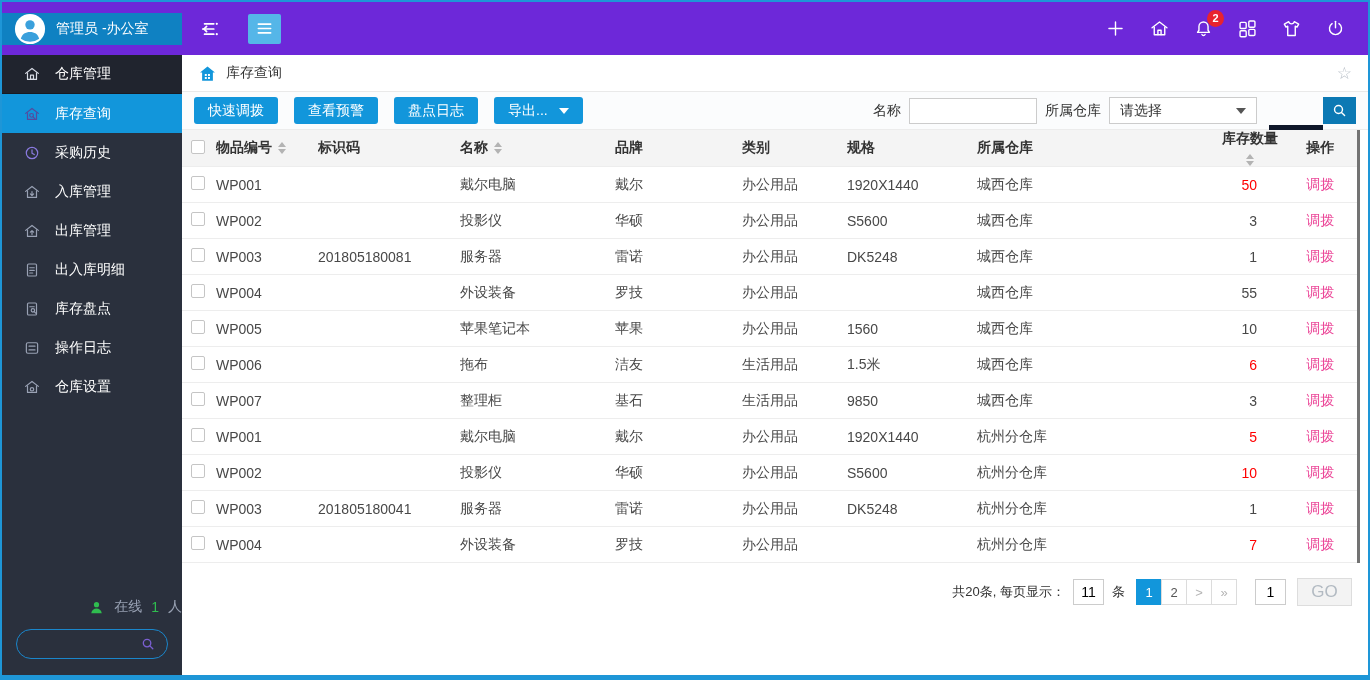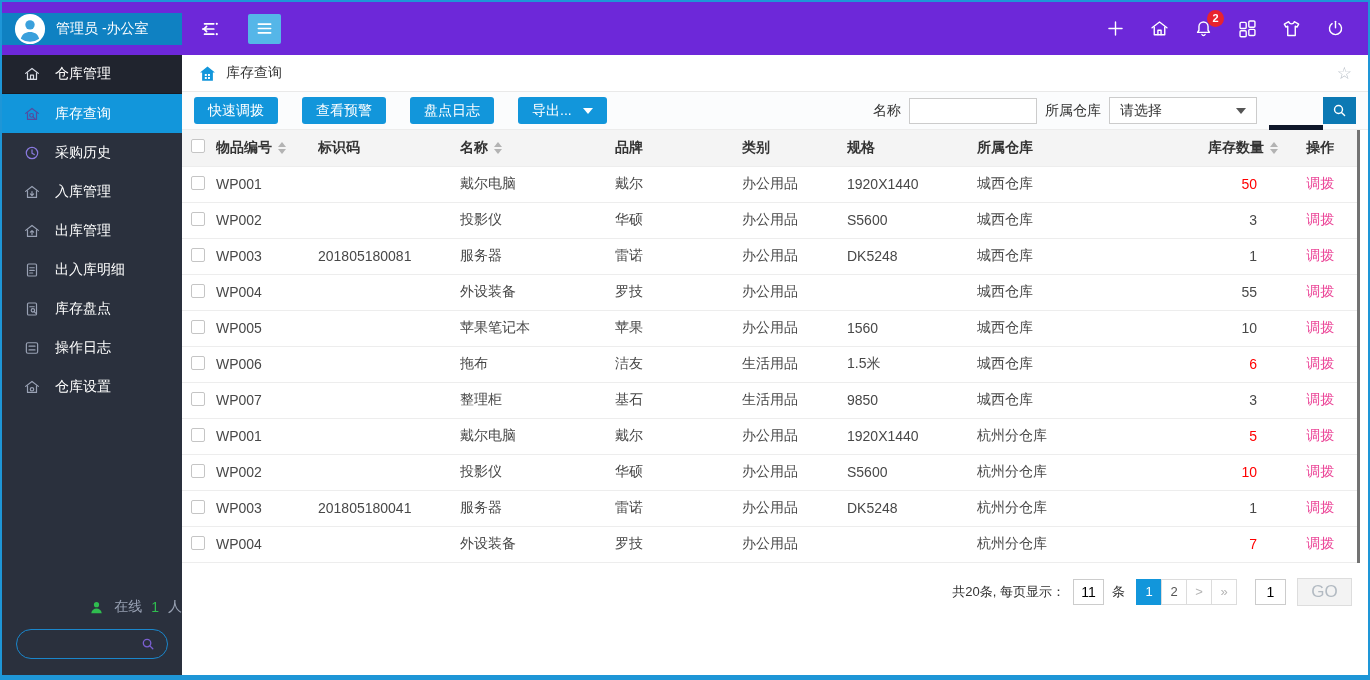--- a/index.html
+++ b/index.html
@@ -49,21 +49,21 @@
   .side-search .icon { width:16px; height:16px; color:#7b5fd1; cursor:pointer; }
 
   
   .main { flex:1; min-width:0; display:flex; flex-direction:column; background:#fff; }
   .crumb-row { flex:0 0 37px; border-bottom:1px solid #e9e9e9; display:flex; align-items:center; gap:9px; padding:0 16px; }
   .crumb-house { width:19px; height:19px; }
   .crumb-title { font-size:14px; color:#333; }
   .star { margin-left:auto; color:#b9c0c8; font-size:17px; cursor:pointer; line-height:1; }
 
   .toolbar-row { flex:0 0 38px; background:#fbfcfd; border-bottom:1px solid #ececec; display:flex; align-items:center;
-                 gap:24px; padding:0 12px; }
+                 gap:16px; padding:0 12px; }
   .btn { height:27px; background:#1296db; color:#fff; border:none; border-radius:3px; font-size:14px; padding:0 14px;
          cursor:pointer; display:inline-flex; align-items:center; gap:11px; font-family:inherit; white-space:nowrap; }
   .caret { width:0; height:0; border-left:5px solid transparent; border-right:5px solid transparent; border-top:6px solid #fff; }
   .filters { margin-left:auto; display:flex; align-items:center; gap:8px; }
   .flabel { font-size:14px; color:#333; white-space:nowrap; }
   .finput { width:128px; height:26px; border:1px solid #ccc; padding:0 6px; font-size:13px; outline:none; }
   .fselect { width:148px; height:27px; border:1px solid #ccc; background:#fff; display:flex; align-items:center;
              justify-content:space-between; padding:0 10px; font-size:14px; color:#333; cursor:pointer; }
   .fselect .caret { border-top-color:#555; }
   .search-btn { display:flex; height:27px; cursor:pointer; margin-left:4px; }
@@ -79,21 +79,21 @@
   td { color:#484848; }
   .th-inner { display:inline-flex; align-items:center; gap:6px; }
   .sort { display:inline-flex; flex-direction:column; gap:2px; cursor:pointer; }
   .s-up { width:0; height:0; border-left:4px solid transparent; border-right:4px solid transparent; border-bottom:5px solid #b3b3b3; }
   .s-dn { width:0; height:0; border-left:4px solid transparent; border-right:4px solid transparent; border-top:5px solid #b3b3b3; }
   .col-check { padding-left:9px; }
   .checkbox { width:14px; height:14px; border:1px solid #c5c5c5; border-radius:2px; background:#fff; display:inline-block; cursor:pointer; }
   th.col-qty, td.col-qty { text-align:right; }
   td.col-qty { padding-right:27px; }
   th.col-qty { padding-right:6px; }
-  th.col-qty .th-inner { flex-direction:row;align-items:center; }
+  th.col-qty .th-inner { flex-direction:column;align-items:center; }
   th.col-act, td.col-act { text-align:center; }
   .red { color:#ff0000; }
   .link { cursor:pointer; color:#ec4899; }
 
   
   .pager-row { display:flex; align-items:center; justify-content:flex-end; gap:8px; padding:15px 16px 0 0;
                font-size:13px; color:#333; }
   .pg-input { width:31px; height:26px; border:1px solid #ccc; text-align:center; font-size:14px; outline:none; }
   .pg-group { display:flex; margin-left:4px; }
   .pg-btn { min-width:26px; height:26px; border:1px solid #dcdcdc; background:#fff; display:flex; align-items:center;

